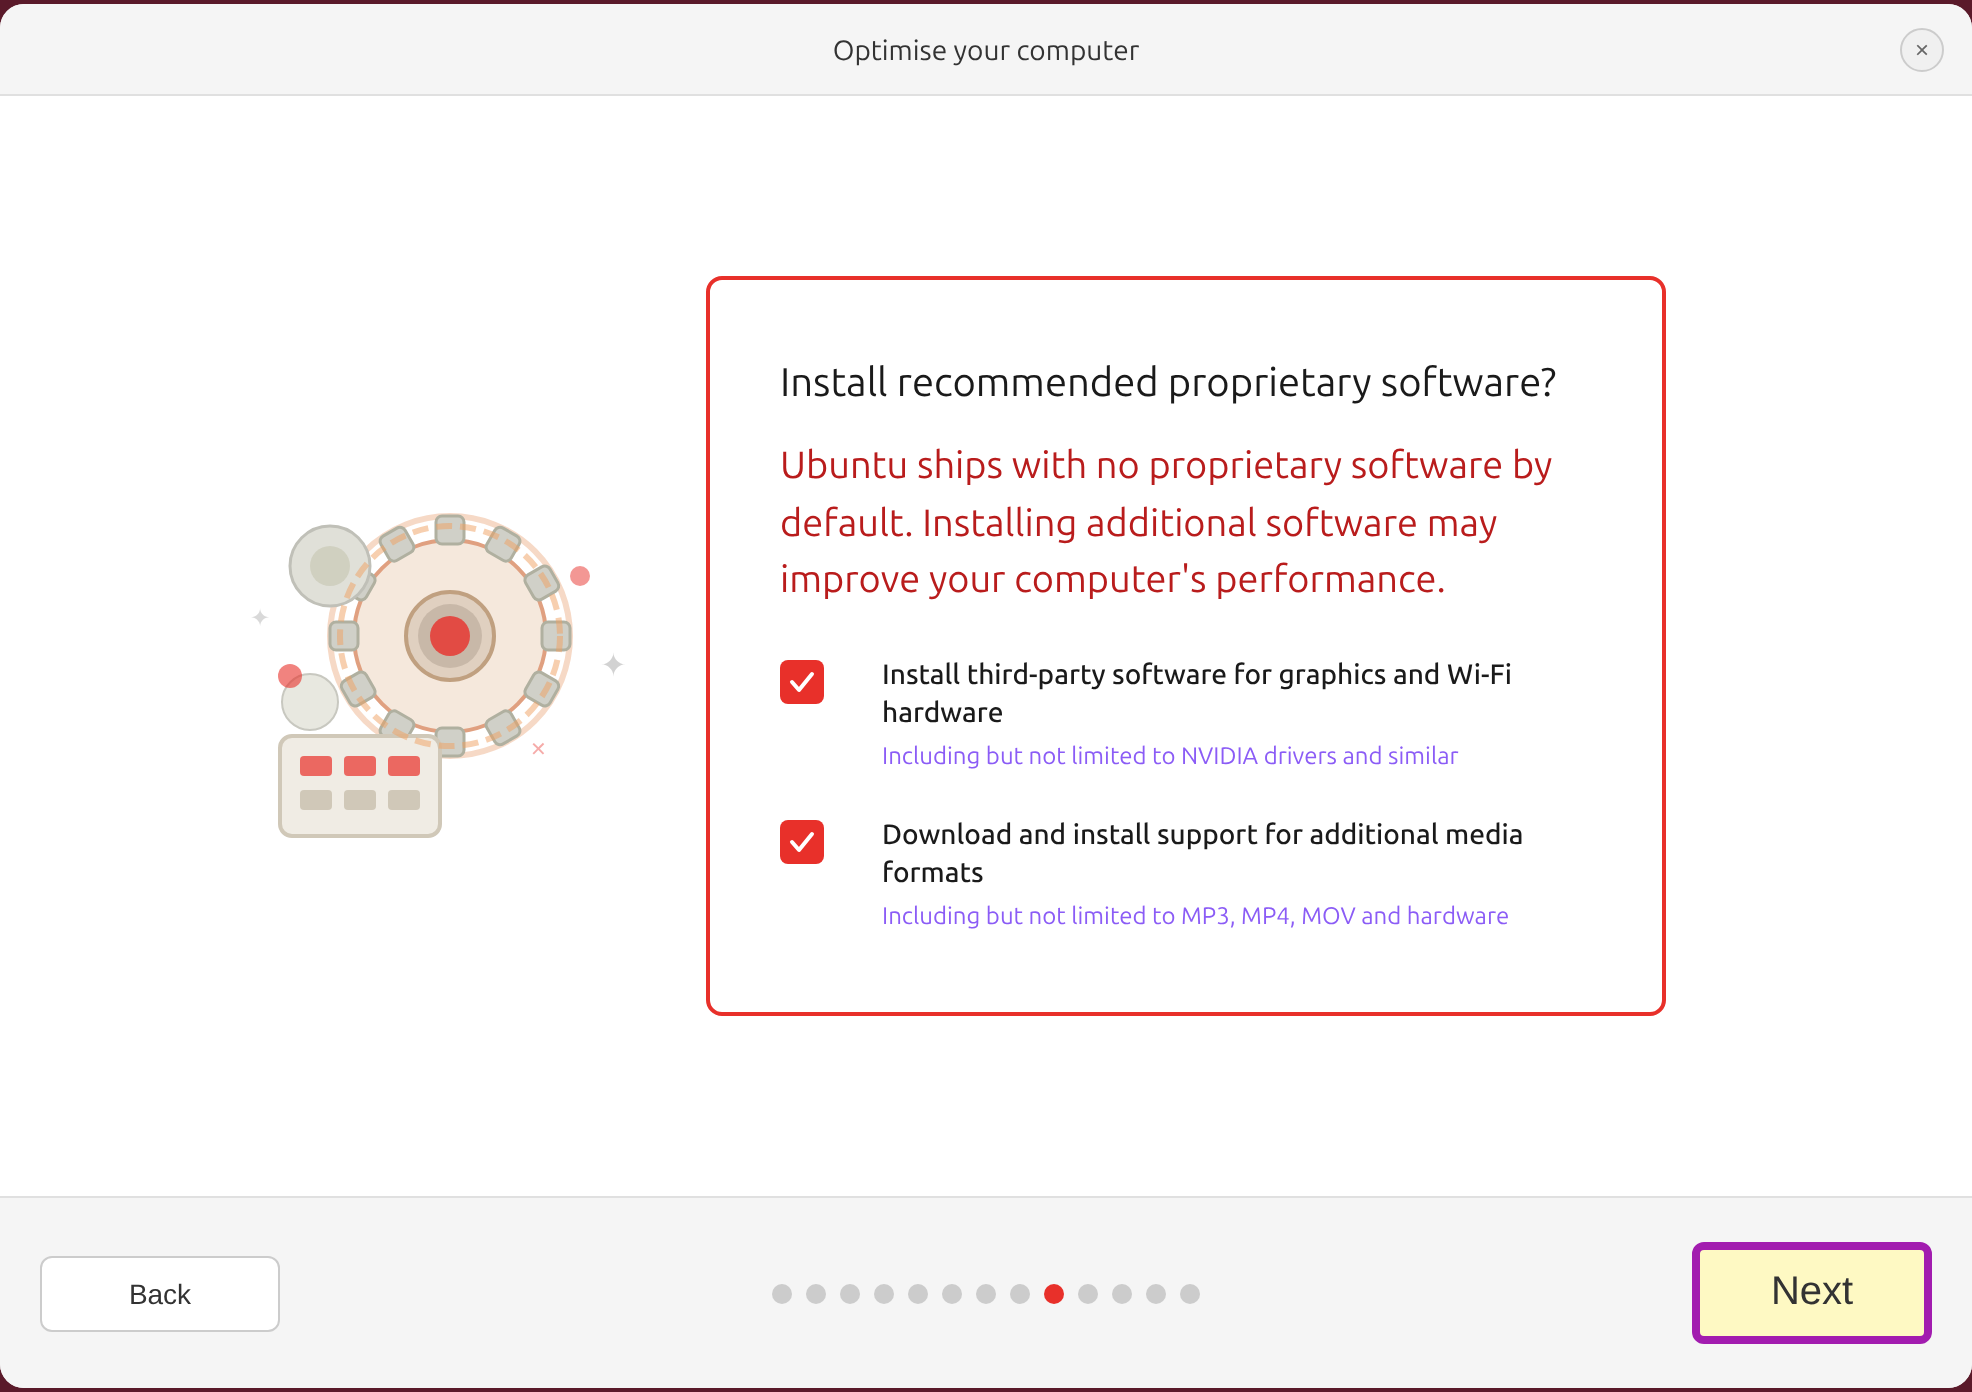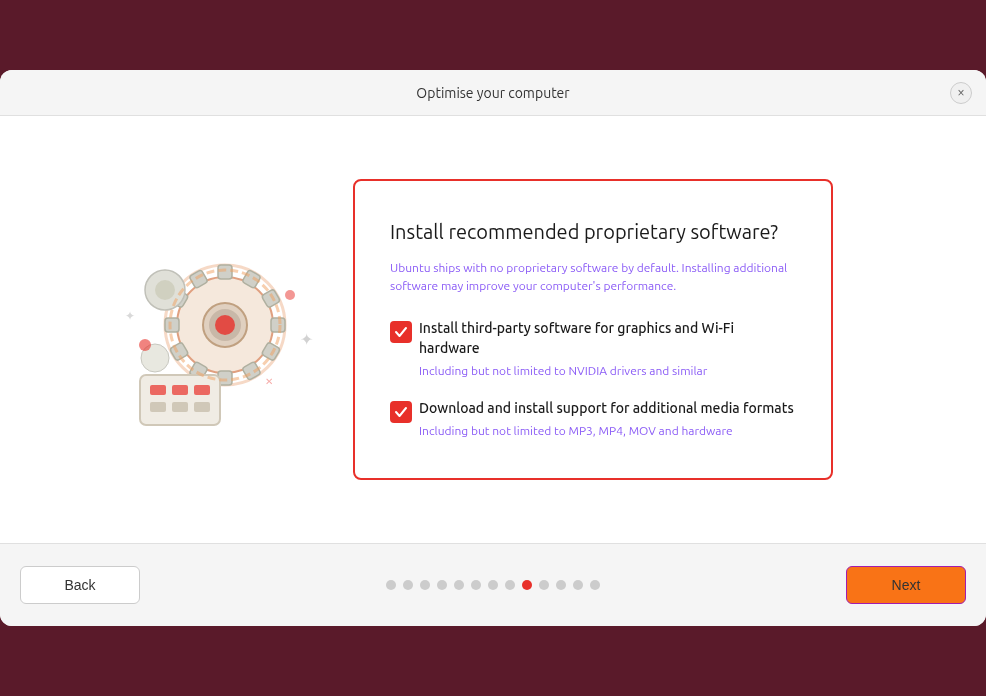--- a/index.html
+++ b/index.html
@@ -10,21 +10,21 @@
       background: #5a1a2a;
       display: flex;
       align-items: center;
       justify-content: center;
       font-family: 'Ubuntu', 'Segoe UI', sans-serif;
       overflow: hidden;
     }
 
     .window {
       width: 986px;
-      height: 556px;
+      height: 692px;
       background: #f5f5f5;
       border-radius: 12px;
       display: flex;
       flex-direction: column;
       position: relative;
       overflow: hidden;
     }
 
     .titlebar {
       display: flex;
@@ -101,30 +101,30 @@
 
     .card-title {
       font-size: 20px;
       font-weight: 400;
       color: #1a1a1a;
       margin-bottom: 14px;
       line-height: 1.3;
     }
 
     .card-description {
-      font-size: 12px;
-      color: #8b5cf6;
+      font-size: 19px;
+      color: #b91c1c;
       line-height: 1.5;
       margin-bottom: 24px;
     }
 
     .option-item {
       display: flex;
       align-items: flex-start;
-      gap: 7px;
+      gap: 29px;
       margin-bottom: 20px;
     }
 
     .option-item:last-child {
       margin-bottom: 0;
     }
 
     .checkbox-container {
       flex-shrink: 0;
       margin-top: 2px;
@@ -197,24 +197,24 @@
       border-radius: 50%;
       background: #ccc;
     }
 
     .dot.active {
       background: #e8302a;
     }
 
     .next-btn {
       padding: 10px 30px;
-      background: #f97316;
-      border: 1px solid #a21caf;
+      background: #fef9c3;
+      border: 4px solid #a21caf;
       border-radius: 6px;
-      font-size: 14px;
+      font-size: 20px;
       color: #333;
       cursor: pointer;
       min-width: 120px;
     }
   </style>
 </head>
 <body>
 
 <div class="window">
 

